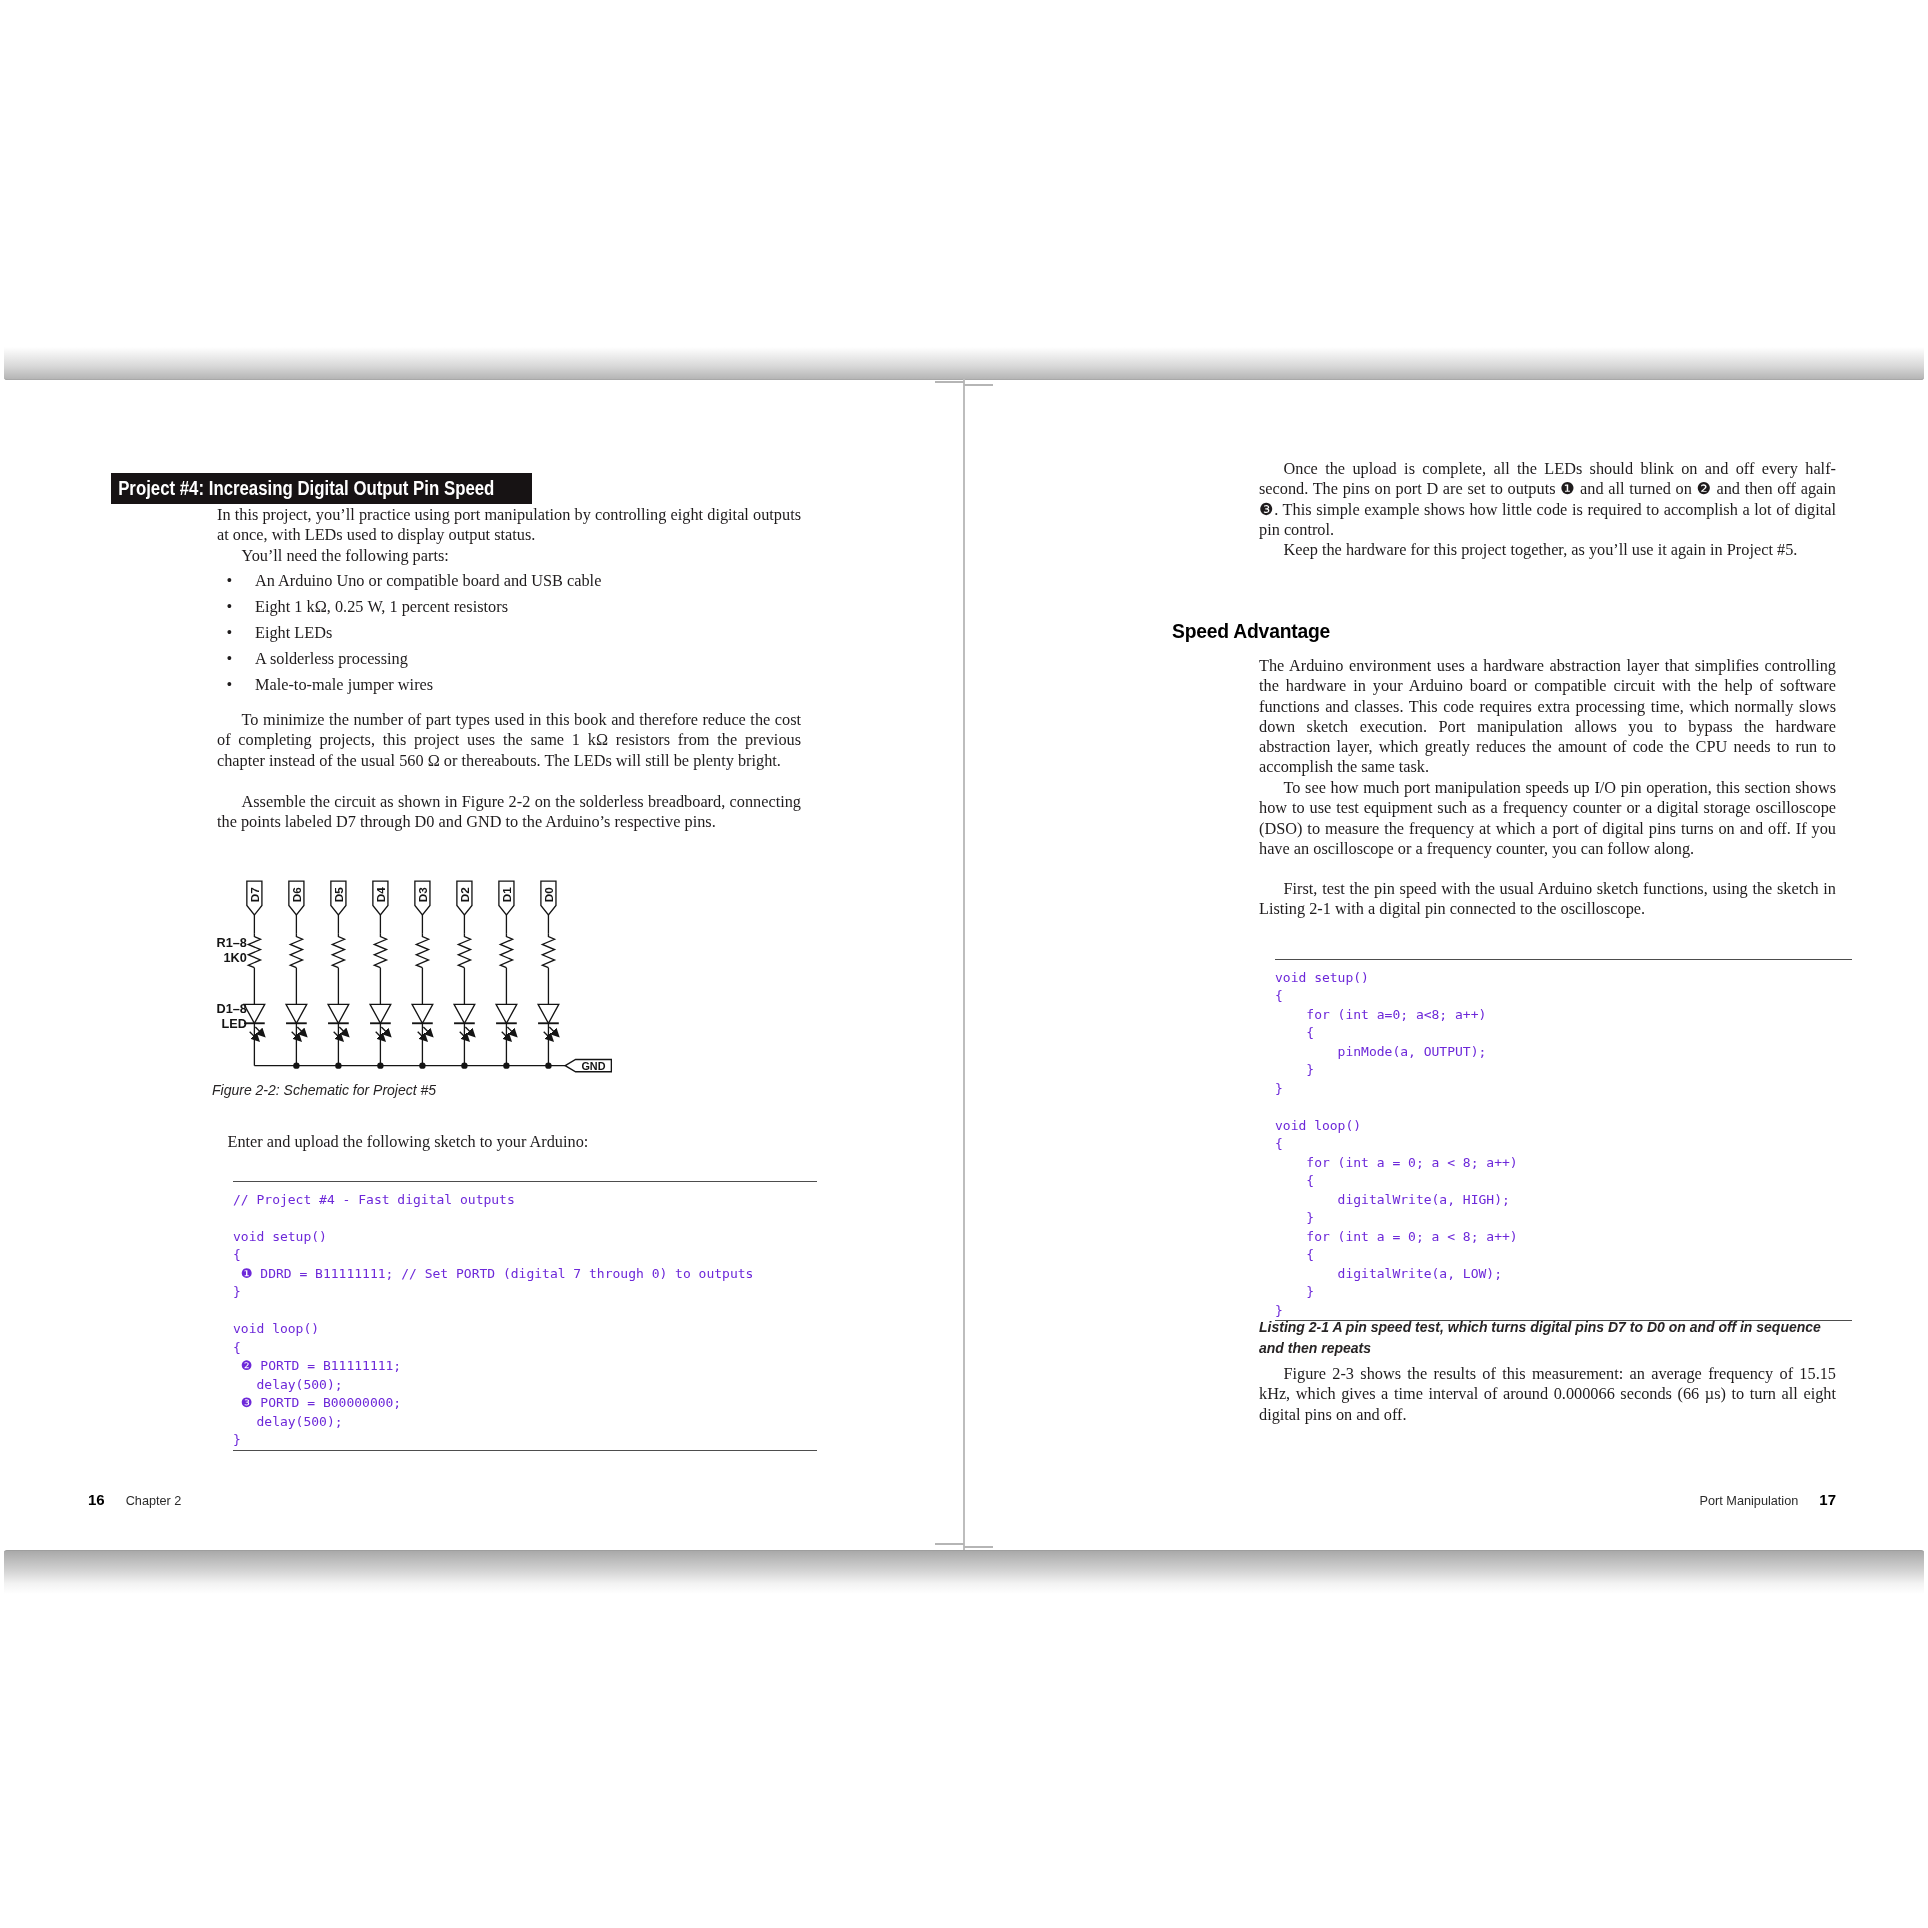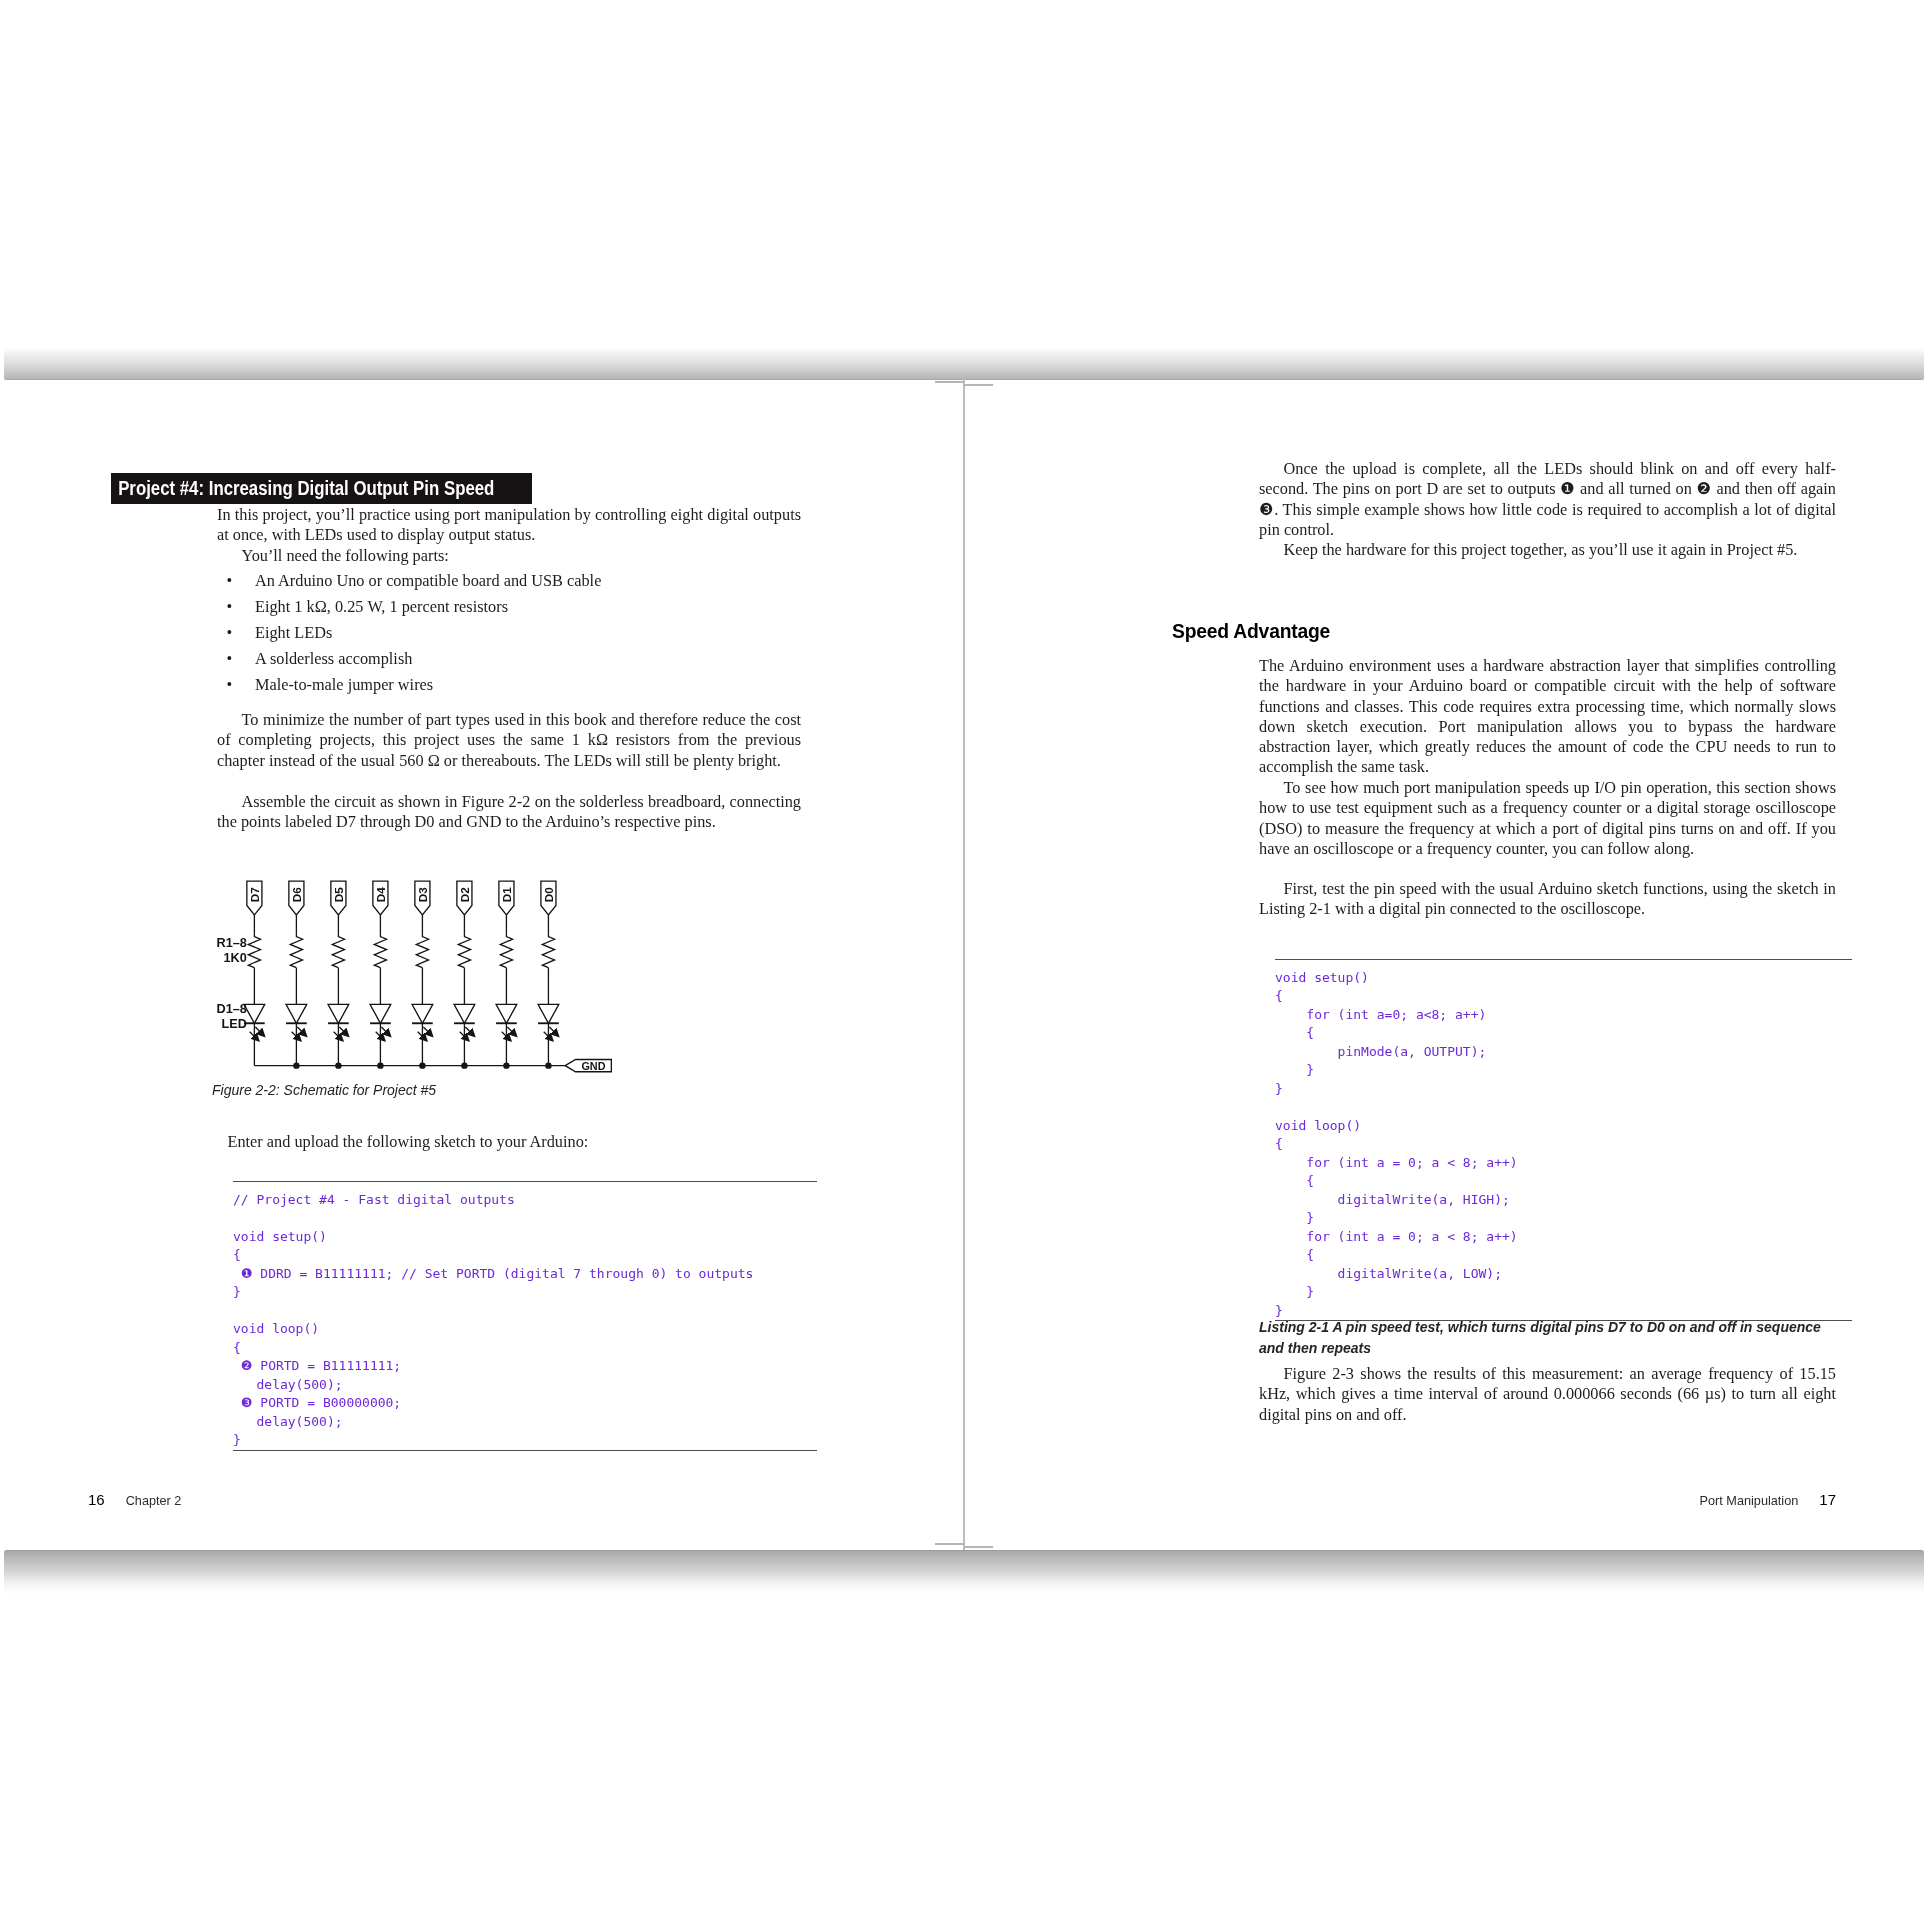--- a/index.html
+++ b/index.html
@@ -61,21 +61,21 @@
     position:absolute;margin:16px;
     font-family:"DejaVu Sans Mono","DejaVu Sans",monospace;
     font-size:13px;line-height:18.5px;color:#6d28d9;
     border-top:0.9px solid #4d4d4d;border-bottom:0.9px solid #4d4d4d;
     padding:8.5px 0 0 0;white-space:pre;
   }
   .footer{
     position:absolute;top:1491px;display:flex;align-items:baseline;gap:21px;
     font-family:"Liberation Sans",sans-serif;color:#2b2b2b;
   }
-  .footer .pagenum{font-weight:normal;font-size:15px;color:#000;text-align:right;}
+  .footer .pagenum{font-weight:bold;font-size:15px;color:#000;text-align:right;}
   .footer .flabel{font-size:12.7px;}
   svg text{font-family:"Liberation Sans",sans-serif;fill:#141414;}
 </style>
 </head>
 <body>
 
 <div class="abs shadow-top"></div>
 <div class="abs shadow-bottom"></div>
 <div class="abs gutter-line"></div>
 <div class="abs tick" style="left:935px;top:381px;width:29px;"></div>
@@ -89,21 +89,21 @@
     <span>Project #4: Increasing Digital Output Pin Speed</span>
   </div>
 
   <p class="p" style="left:217px;top:505px;">In this project, you’ll practice using port manipulation by controlling eight digital outputs at once, with LEDs used to display output status.</p>
   <p class="p ind" style="left:217px;top:546px;">You’ll need the following parts:</p>
 
   <ul class="parts">
     <li>An Arduino Uno or compatible board and USB cable</li>
     <li>Eight 1 kΩ, 0.25 W, 1 percent resistors</li>
     <li>Eight LEDs</li>
-    <li>A solderless accomplish</li>
+    <li>A solderless processing</li>
     <li>Male-to-male jumper wires</li>
   </ul>
 
   <p class="p ind" style="left:217px;top:710px;">To minimize the number of part types used in this book and therefore reduce the cost of completing projects, this project uses the same 1 kΩ resistors from the previous chapter instead of the usual 560 Ω or thereabouts. The LEDs will still be plenty bright.</p>
   <p class="p ind" style="left:217px;top:792px;">Assemble the circuit as shown in Figure 2-2 on the solderless breadboard, connecting the points labeled D7 through D0 and GND to the Arduino’s respective pins.</p>
 
   <svg class="abs" style="left:212px;top:879px;" width="405" height="200" viewBox="0 0 430 212">
     <defs>
       <marker id="ah" markerWidth="7" markerHeight="7" refX="5" refY="3.5" orient="auto">
         <path d="M0,0 L7,3.5 L0,7 z" fill="#141414"></path>

